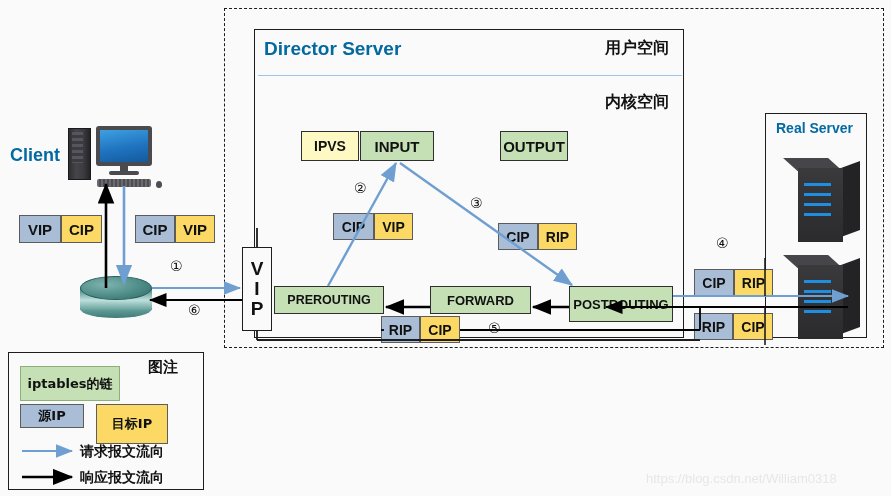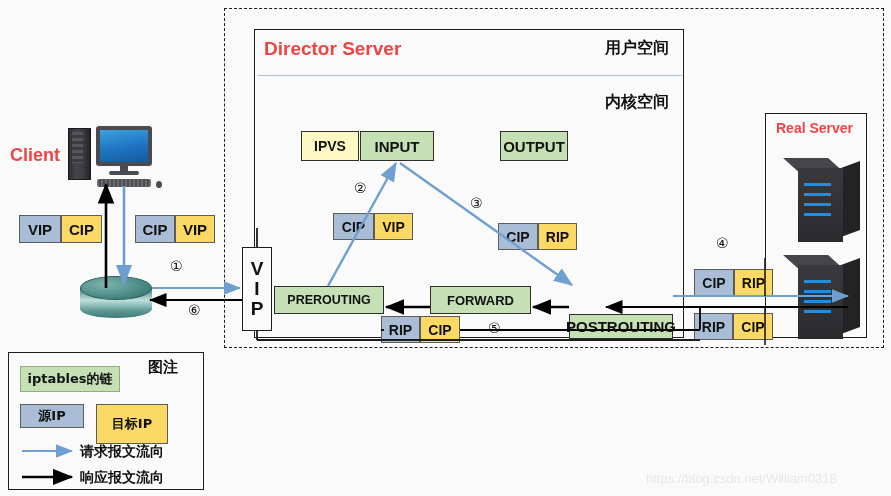--- a/index.html
+++ b/index.html
@@ -22,21 +22,21 @@
     display:flex;align-items:center;justify-content:center;
     font-weight:bold;color:#111;box-sizing:border-box;
     border:1.4px solid #5c5c5c;
   }
   .pkt-src{background:#a9bdd6;}
   .pkt-dst{background:#fbd964;border-left-width:1.4px;}
   
   .dashed-box{position:absolute;border:1.8px dashed #1d1d1d;box-sizing:border-box;background:transparent;}
   .solid-box{position:absolute;border:1.8px solid #1d1d1d;box-sizing:border-box;background:transparent;}
   
-  .title-bold{position:absolute;font-weight:bold;color:#ef4444;white-space:nowrap;}
+  .title-bold{position:absolute;font-weight:bold;color:#0369a1;white-space:nowrap;}
   .cn{position:absolute;font-weight:bold;color:#111;white-space:nowrap;
       font-family:"DejaVu Sans","Liberation Sans",sans-serif;}
   .circnum{position:absolute;font-size:14px;color:#111;white-space:nowrap;
            font-family:"DejaVu Sans",sans-serif;}
   
   .vipbox{position:absolute;border:1.8px solid #1d1d1d;background:#fafafa;
     display:flex;flex-direction:column;align-items:center;justify-content:center;
     font-weight:bold;font-size:19px;color:#111;line-height:1.05;box-sizing:border-box;}
   .sep-blue{position:absolute;height:0;border-top:1.3px solid #9dc3e6;}
   svg.ovl{position:absolute;left:0;top:0;width:891px;height:496px;pointer-events:none;}
@@ -133,21 +133,21 @@
   <span>I</span>
   <span>P</span>
 </div>
 
 <div class="ipvs" style="left:301px;top:131px;width:58px;height:30px;font-size:14px;">IPVS</div>
 <div class="chain" style="left:360px;top:131px;width:74px;height:30px;font-size:15px;">INPUT</div>
 <div class="chain" style="left:500px;top:131px;width:68px;height:30px;font-size:15px;">OUTPUT</div>
 
 <div class="chain" style="left:274px;top:286px;width:110px;height:28px;font-size:12.5px;">PREROUTING</div>
 <div class="chain" style="left:430px;top:286px;width:101px;height:28px;font-size:13px;">FORWARD</div>
-<div class="chain" style="left:569px;top:286px;width:104px;height:25px;font-size:15px;margin-top:28px;">POSTROUTING</div>
+<div class="chain" style="left:569px;top:286px;width:104px;height:36px;font-size:13px;">POSTROUTING</div>
 
 <div class="pktbox" style="left:19px;top:215px;width:83px;height:28px;">
   <div class="pkt-src" style="width:42px;font-size:15px;">VIP</div>
   <div class="pkt-dst" style="width:41px;font-size:15px;">CIP</div>
 </div>
 
 <div class="pktbox" style="left:135px;top:215px;width:80px;height:28px;">
   <div class="pkt-src" style="width:40px;font-size:15px;">CIP</div>
   <div class="pkt-dst" style="width:40px;font-size:15px;">VIP</div>
 </div>
@@ -224,21 +224,21 @@
 <div class="circnum" style="left:188px;top:302px;">⑥</div>
 <div class="circnum" style="left:354px;top:180px;">②</div>
 <div class="circnum" style="left:470px;top:195px;">③</div>
 <div class="circnum" style="left:716px;top:235px;">④</div>
 <div class="circnum" style="left:488px;top:320px;">⑤</div>
 
 <div class="legend" style="left:8px;top:352px;width:196px;height:138px;"></div>
 
 <div class="cn" style="left:148px;top:358px;font-size:15px;">图注</div>
 
-<div class="legend-chip" style="left:20px;top:366px;width:100px;height:26px;background:#c5e0b4;border:1.4px solid #8fae7a;justify-content:center;">
+<div class="legend-chip" style="left:20px;top:366px;width:100px;height:35px;background:#c5e0b4;border:1.4px solid #8fae7a;justify-content:center;">
   <span class="cn" style="position:static;font-size:13px;">iptables的链</span>
 </div>
 
 <div class="legend-chip" style="left:20px;top:404px;width:64px;height:24px;background:#a9bdd6;border:1.4px solid #5c5c5c;">
   <span class="cn" style="position:static;font-size:13px;">源IP</span>
 </div>
 <div class="legend-chip" style="left:96px;top:404px;width:72px;height:40px;background:#fbd964;border:1.4px solid #5c5c5c;">
   <span class="cn" style="position:static;font-size:13px;">目标IP</span>
 </div>
 

